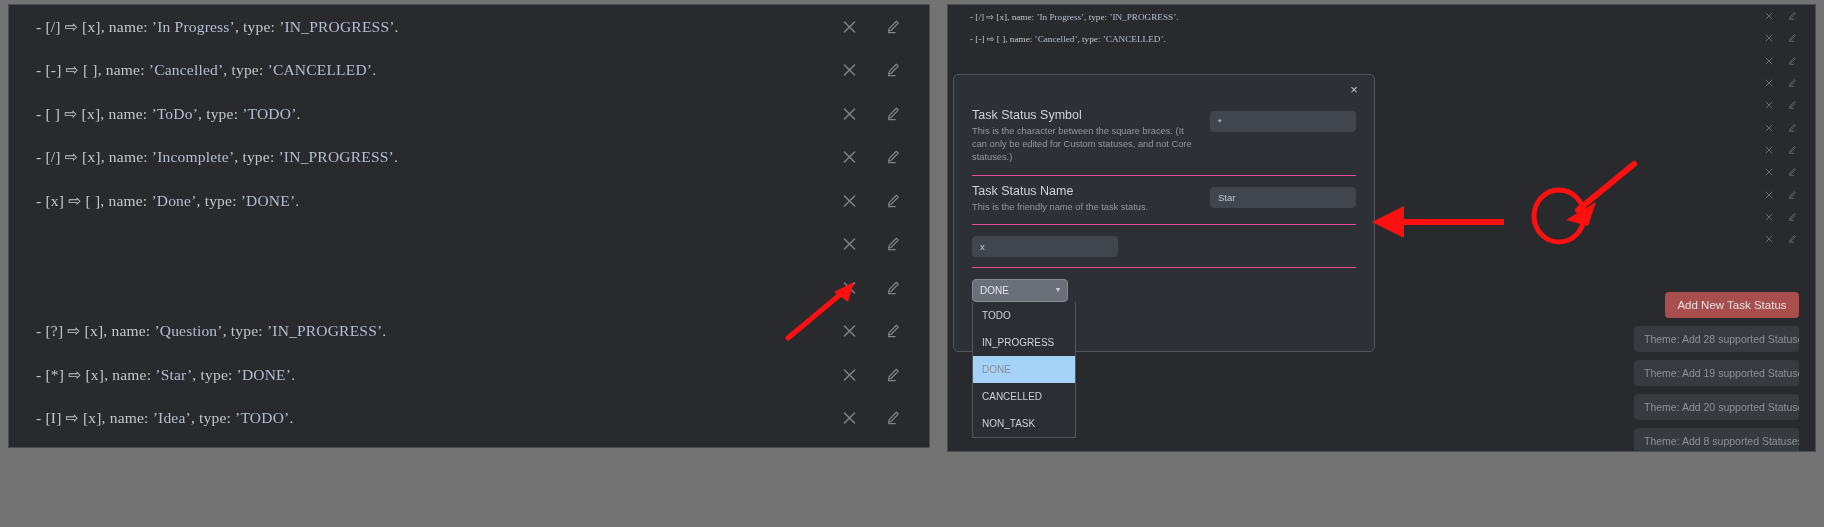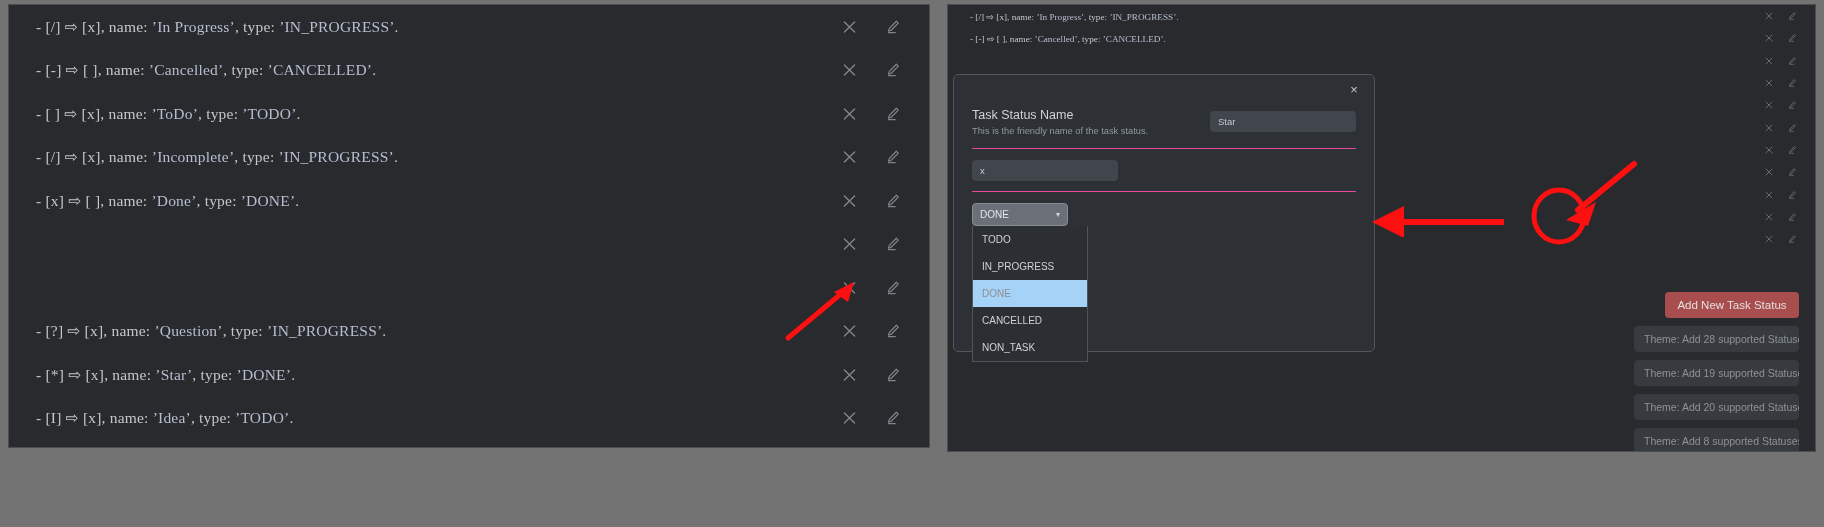--- a/index.html
+++ b/index.html
@@ -165,21 +165,21 @@
     color: #e3e6ea;
     font-size: 10px;
     display: flex; align-items: center;
     justify-content: space-between;
     padding: 0 7px;
     cursor: pointer;
   }
   .chev { font-size: 8px; opacity: .85; line-height: 1; }
   .dropdown {
     position: absolute; left: 0; top: 23px;
-    width: 116px;
+    width: 104px;
     background: #2b2e33;
     border: 1px solid #4f535a;
     border-top: none;
     z-index: 50;
   }
   .dd-item {
     padding: 8px 9px;
     color: #cfd3d8;
     font-size: 10px;
     cursor: pointer;
@@ -543,20 +543,29 @@
       <button class="btn-theme">Theme: Add 28 supported Statuses</button>
       <button class="btn-theme">Theme: Add 19 supported Statuses</button>
       <button class="btn-theme">Theme: Add 20 supported Statuses</button>
       <button class="btn-theme">Theme: Add 8 supported Statuses</button>
     </div>
 
     <div class="modal">
       <div class="modal-close">×</div>
       <div class="modal-body">
 
+        <div class="setting">
+          <div class="setting-info">
+            <div class="setting-name">Task Status Symbol</div>
+            <div class="setting-desc">This is the character between the square braces. (It can only be edited for Custom statuses, and not Core statuses.)</div>
+          </div>
+          <div class="setting-ctl">
+            <input class="txt-input" type="text" value="*" style="">
+          </div>
+        </div>
 
         <div class="setting">
           <div class="setting-info">
             <div class="setting-name">Task Status Name</div>
             <div class="setting-desc">This is the friendly name of the task status.</div>
           </div>
           <div class="setting-ctl">
             <input class="txt-input" type="text" value="Star" style="">
           </div>
         </div>

